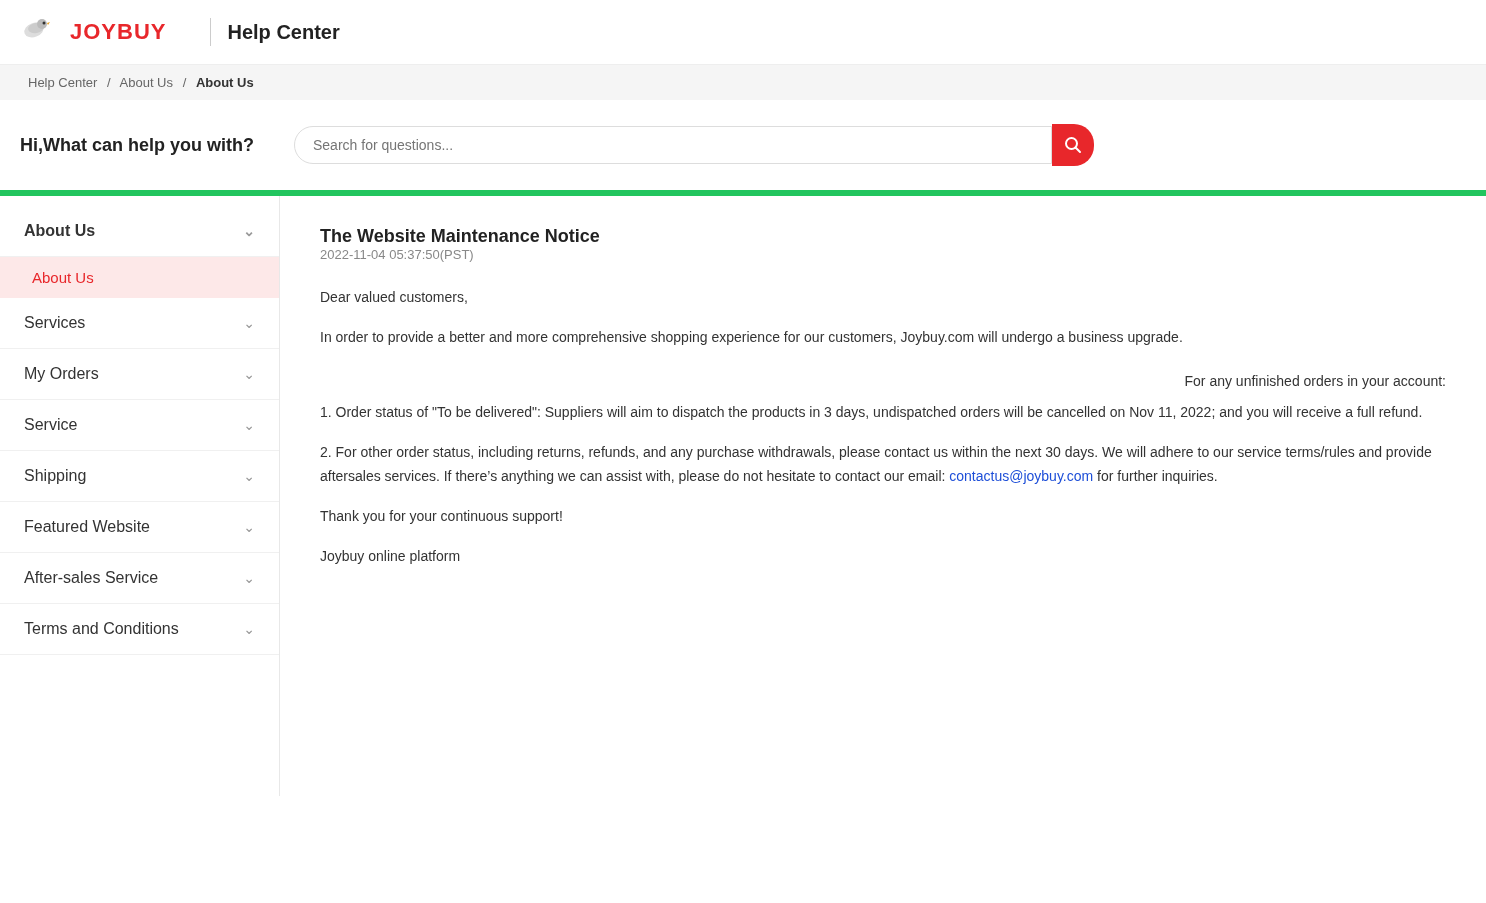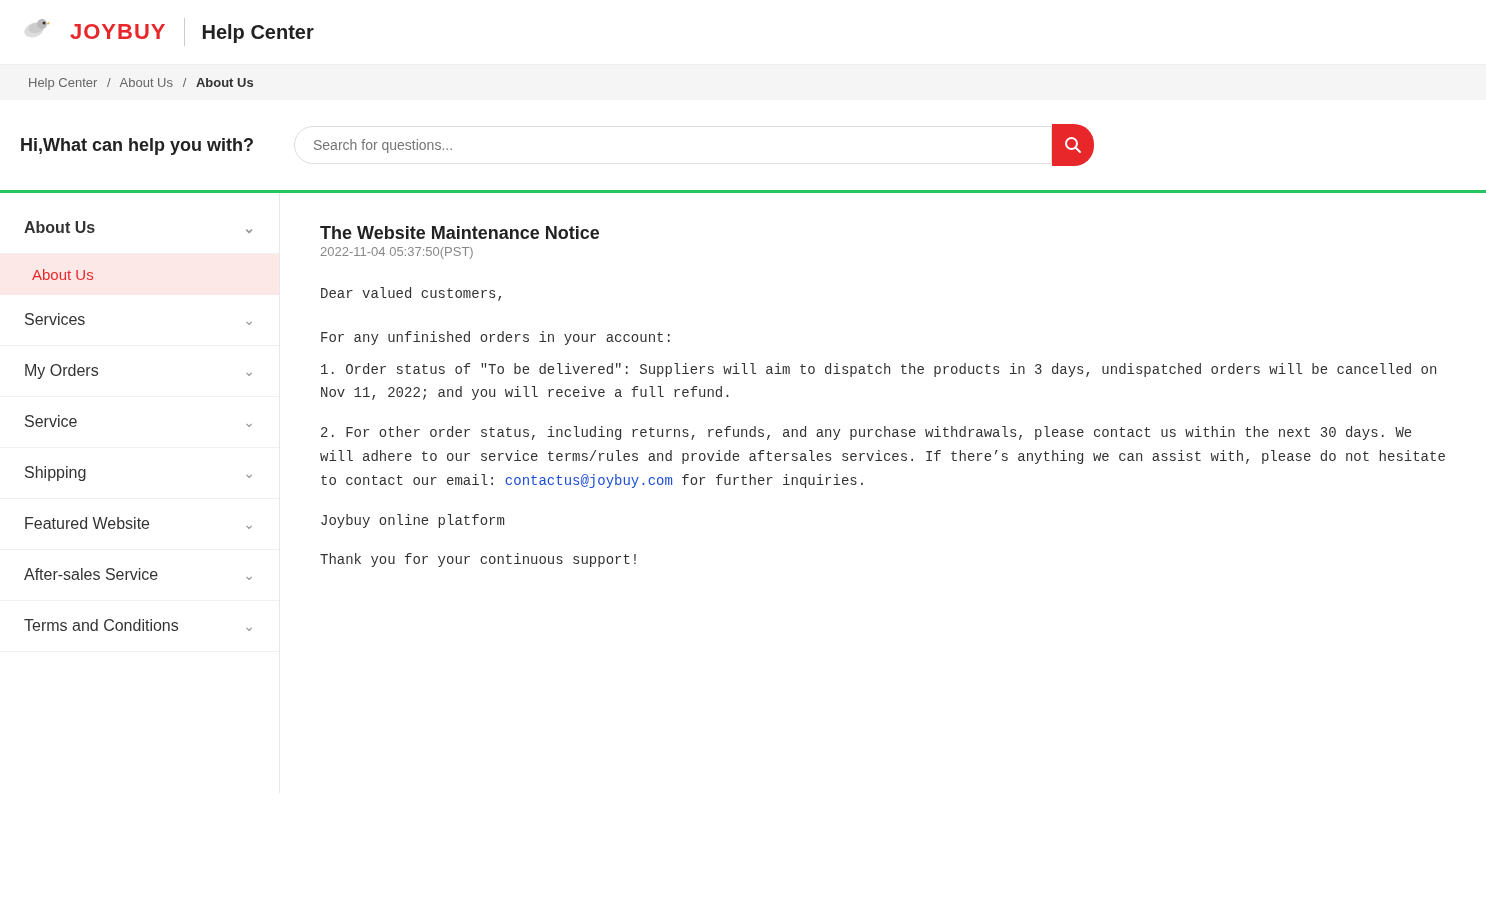--- a/index.html
+++ b/index.html
@@ -10,21 +10,21 @@
       display: flex;
       align-items: center;
       padding: 12px 20px;
       border-bottom: 1px solid #eee;
       background: #fff;
     }
     .logo-area {
       display: flex;
       align-items: center;
       gap: 10px;
-      margin-right: 2px;
+      margin-right: 28px;
     }
     .logo-icon {
       width: 40px;
       height: 40px;
     }
     .logo-text {
       font-size: 22px;
       font-weight: 900;
       color: #e8272b;
       letter-spacing: 1px;
@@ -51,21 +51,21 @@
     .breadcrumb-bar a { color: #666; text-decoration: none; }
     .breadcrumb-bar span.current { color: #333; font-weight: 600; }
     .breadcrumb-sep { margin: 0 6px; }
 
     
     .search-section {
       display: flex;
       align-items: center;
       padding: 24px 20px;
       background: #fff;
-      border-bottom: 3px solid #22c55e;
+      border-bottom: 6px solid #22c55e;
     }
     .search-title {
       font-size: 18px;
       font-weight: 700;
       color: #222;
       flex: 0 0 auto;
       margin-right: 40px;
     }
     .search-wrapper {
       display: flex;
@@ -150,35 +150,35 @@
     }
     .article-date {
       font-size: 13px;
       color: #888;
       margin-bottom: 24px;
     }
     .article-body {
       font-size: 14px;
       line-height: 1.7;
       color: #333;
-      font-family: Liberation Mono, monospace;
     }
     .article-body p {
       margin-bottom: 16px;
     }
     .article-body .greeting {
       margin-bottom: 16px;
     }
     .article-body .email-link {
       color: #1d4ed8;
       text-decoration: none;
     }
     .article-body .section-spacing {
       margin-top: 20px;
       margin-bottom: 8px;
+      text-align: right;
     }
   </style>
 </head>
 <body>
 
 <header class="header">
   <div class="logo-area">
 
     <svg class="logo-icon" viewBox="0 0 40 40" xmlns="http://www.w3.org/2000/svg">
       <ellipse cx="14" cy="18" rx="10" ry="7" fill="#ddd" transform="rotate(-20 14 18)"></ellipse>
@@ -262,27 +262,28 @@
     </div>
 
   </aside>
 
   <main class="content-area">
     <div class="article-title">The Website Maintenance Notice</div>
     <div class="article-date">2022-11-04 05:37:50(PST)</div>
 
     <div class="article-body">
       <p class="greeting">Dear valued customers,</p>
+      <p>In order to provide a better and more comprehensive shopping experience for our customers, Joybuy.com will undergo a business upgrade.</p>
 
       <p class="section-spacing">For any unfinished orders in your account:</p>
       <p>1. Order status of "To be delivered": Suppliers will aim to dispatch the products in 3 days, undispatched orders will be cancelled on Nov 11, 2022; and you will receive a full refund.</p>
       <p>
         <span>2. For other order status, including returns, refunds, and any purchase withdrawals, please contact us within the next 30 days. We will adhere to our service terms/rules and provide aftersales services. If there’s anything we can assist with, please do not hesitate to contact our email:</span>
         <a class="email-link" href="mailto:contactus@joybuy.com">contactus@joybuy.com</a>
         <span>for further inquiries.</span>
       </p>
 
+      <p>Thank you for your continuous support!</p>
       <p>Joybuy online platform</p>
-      <p>Thank you for your continuous support!</p>
     </div>
   </main>
 
 </div>
 
 </body></html>

